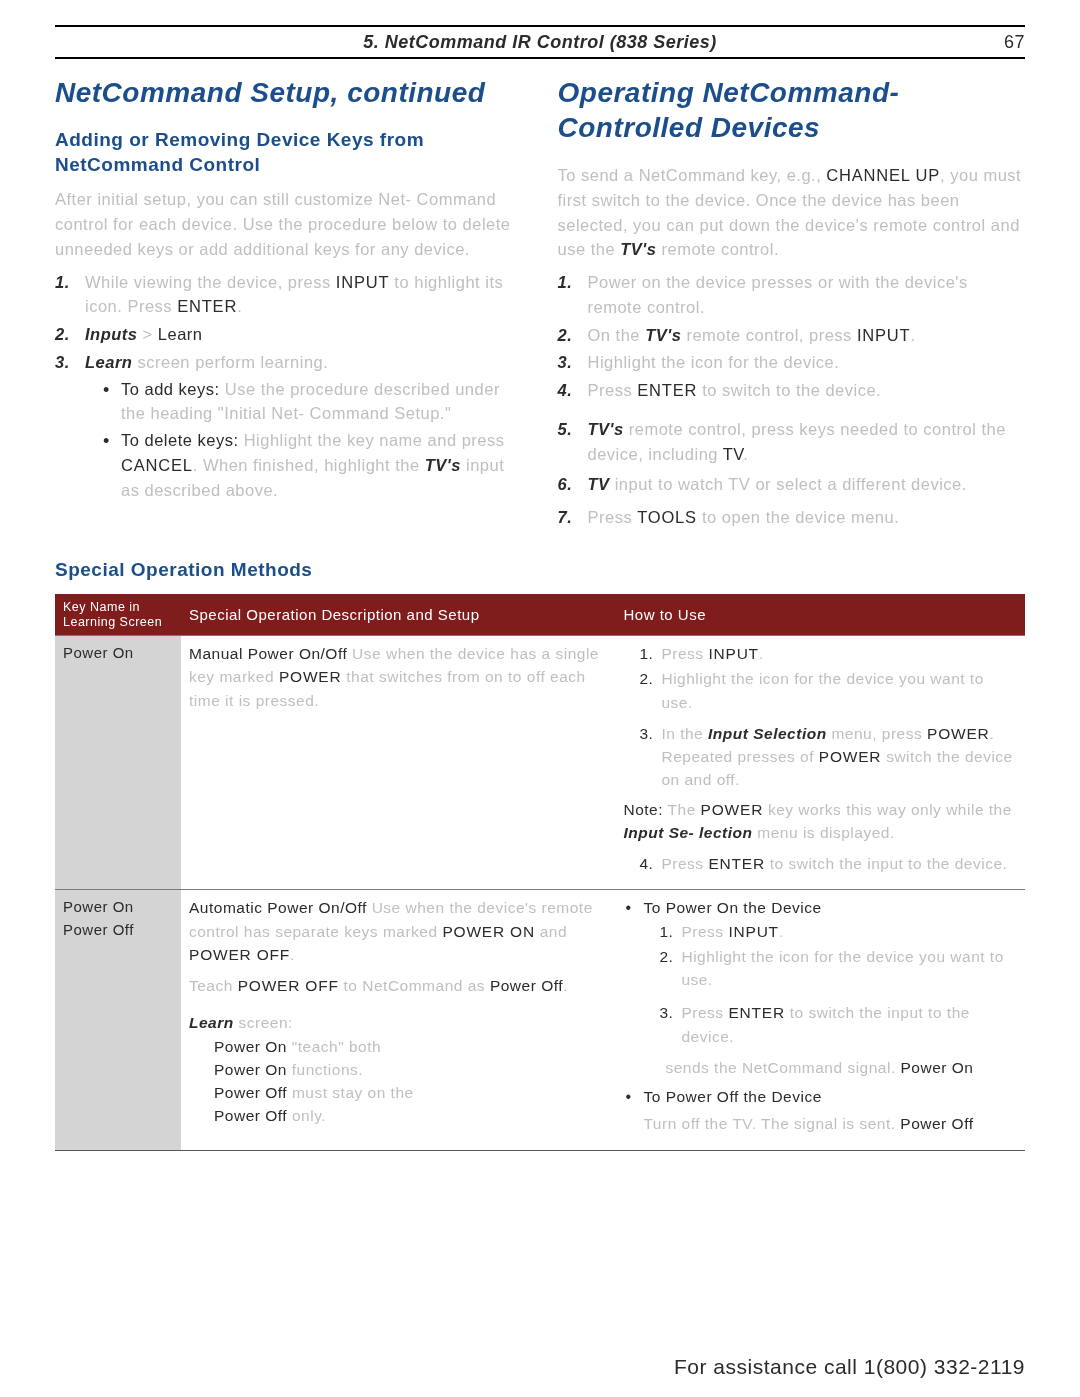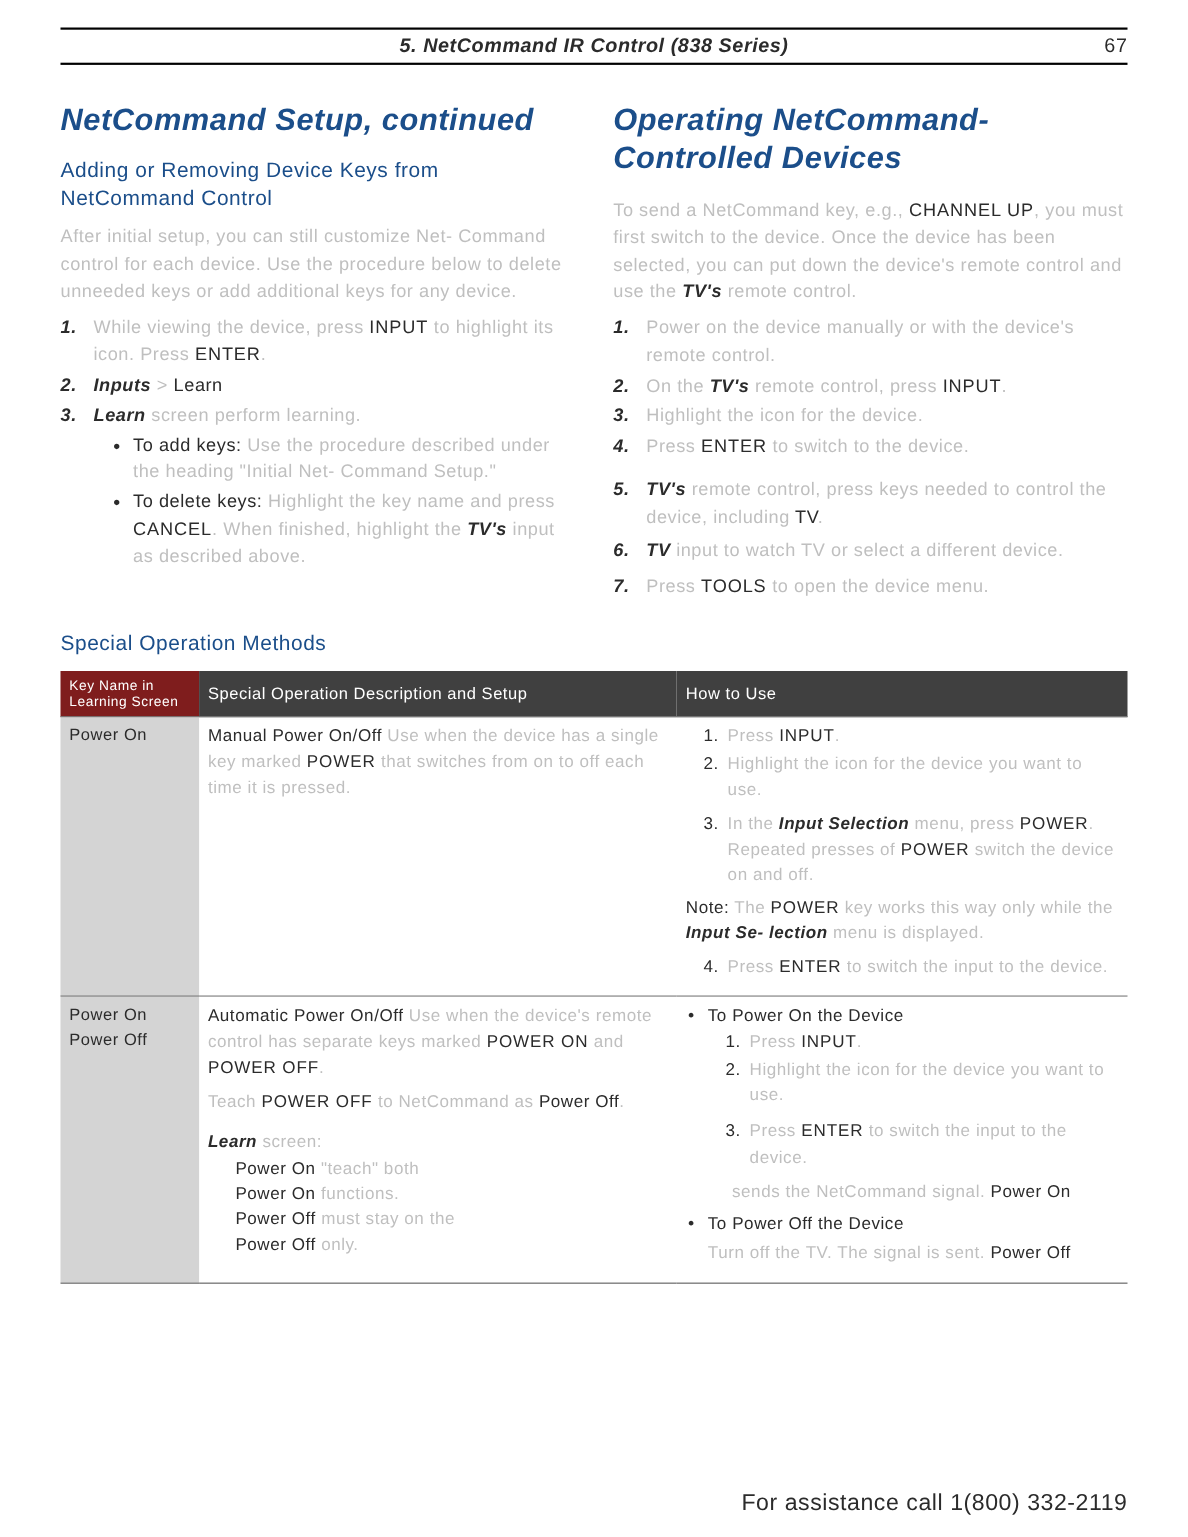--- a/index.html
+++ b/index.html
@@ -21,21 +21,21 @@
     box-sizing:border-box;
     padding:25px 55px 15px 55px;
   }
 
   
   .hdr{
     position:relative;
     height:30px;
     border-top:2px solid #000;
     border-bottom:2px solid #000;
-    margin-bottom:32px;
+    margin-bottom:16px;
   }
   .hdr .title{
     position:absolute;
     left:50%;
     top:50%;
     transform:translate(-50%,-50%);
     font-style:italic;
     font-weight:700;
     font-size:18px;
     letter-spacing:0.5px;
@@ -59,21 +59,21 @@
   h1{
     color:var(--accent);
     font-style:italic;
     font-weight:700;
     font-size:28px;
     margin:0 0 18px 0;
     line-height:1.25;
   }
   h2{
     color:var(--accent);
-    font-weight:400;
+    font-weight:700;
     font-size:19px;
     margin:0 0 10px 0;
     line-height:1.3;
   }
   h2.special{
     margin-top:18px;
     margin-bottom:12px;
   }
 
   .block{
@@ -97,21 +97,21 @@
 
   
   table.sop{
     width:100%;
     border-collapse:collapse;
     font-size:15.5px;
     line-height:1.5;
     color:var(--txt);
   }
   table.sop thead th{
-    background:#404040;
+    background:#7f1d1d;
     color:#fff;
     font-weight:400;
     text-align:left;
     padding:6px 8px;
     font-size:15px;
     border-bottom:1px solid #7a7a7a;
   }
   table.sop thead th:first-child{
     background:#7f1d1d;
     font-size:12.5px;
@@ -184,21 +184,21 @@
   </div>
 
   <div class="col">
     <h1>Operating NetCommand-Controlled Devices</h1>
 
     <div class="block">
       <span class="faint">To send a NetCommand key, e.g., </span><span class="dark key">CHANNEL UP</span><span class="faint">, you must first switch to the device. Once the device has been selected, you can put down the device's remote control and use the </span><span class="biem">TV's</span><span class="faint"> remote control.</span>
     </div>
 
     <ol class="steps block" style="margin-top:8px;">
-      <li><span class="n num">1.</span><span class="faint">Power on the device manually or with the device's remote control.</span></li>
+      <li><span class="n num">1.</span><span class="faint">Power on the device presses or with the device's remote control.</span></li>
       <li><span class="n num">2.</span><span class="faint">On the </span><span class="biem">TV's</span><span class="faint"> remote control, press </span><span class="dark key">INPUT</span><span class="faint">.</span></li>
       <li><span class="n num">3.</span><span class="faint">Highlight the icon for the device.</span></li>
       <li><span class="n num">4.</span><span class="faint">Press </span><span class="dark key">ENTER</span><span class="faint"> to switch to the device.</span>
       </li>
       <li style="margin-top:14px;"><span class="n num">5.</span><span class="biem">TV's</span><span class="faint"> remote control, press keys needed to control the device, including </span><span class="dark">TV</span><span class="faint">.</span></li>
       <li style="margin-top:6px;"><span class="n num">6.</span><span class="biem">TV</span><span class="faint"> input to watch TV or select a different device.</span></li>
       <li style="margin-top:8px;"><span class="n num">7.</span><span class="faint">Press </span><span class="dark key">TOOLS</span><span class="faint"> to open the device menu.</span></li>
     </ol>
   </div>
 </div>

